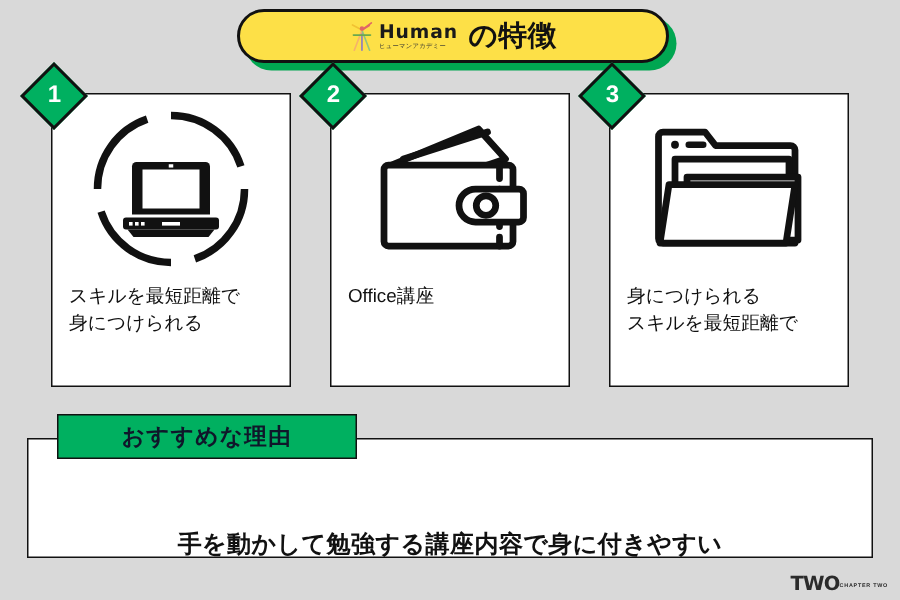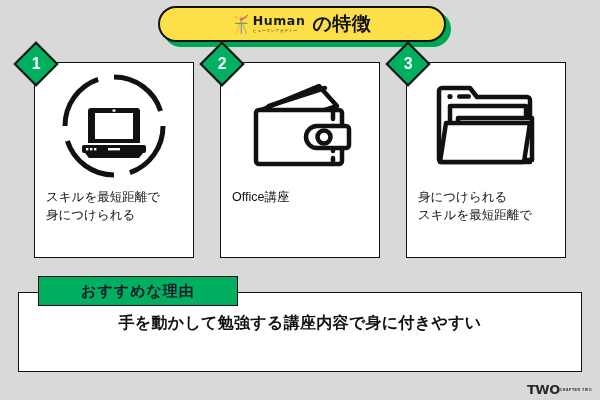--- a/index.html
+++ b/index.html
@@ -167,20 +167,21 @@
     width: 564px;
     text-align: center;
     z-index: 3;
   }
   .bottom-lines div {
     font-size: 16px;
     font-weight: 700;
     color: #111111;
     line-height: 1.62;
     letter-spacing: 0.3px;
+    margin-top: 41px;
   }
 
   
   .watermark {
     position: absolute;
     right: 8px; bottom: 4px;
     display: flex;
     flex-direction: row;
     align-items: center;
     line-height: 1;

